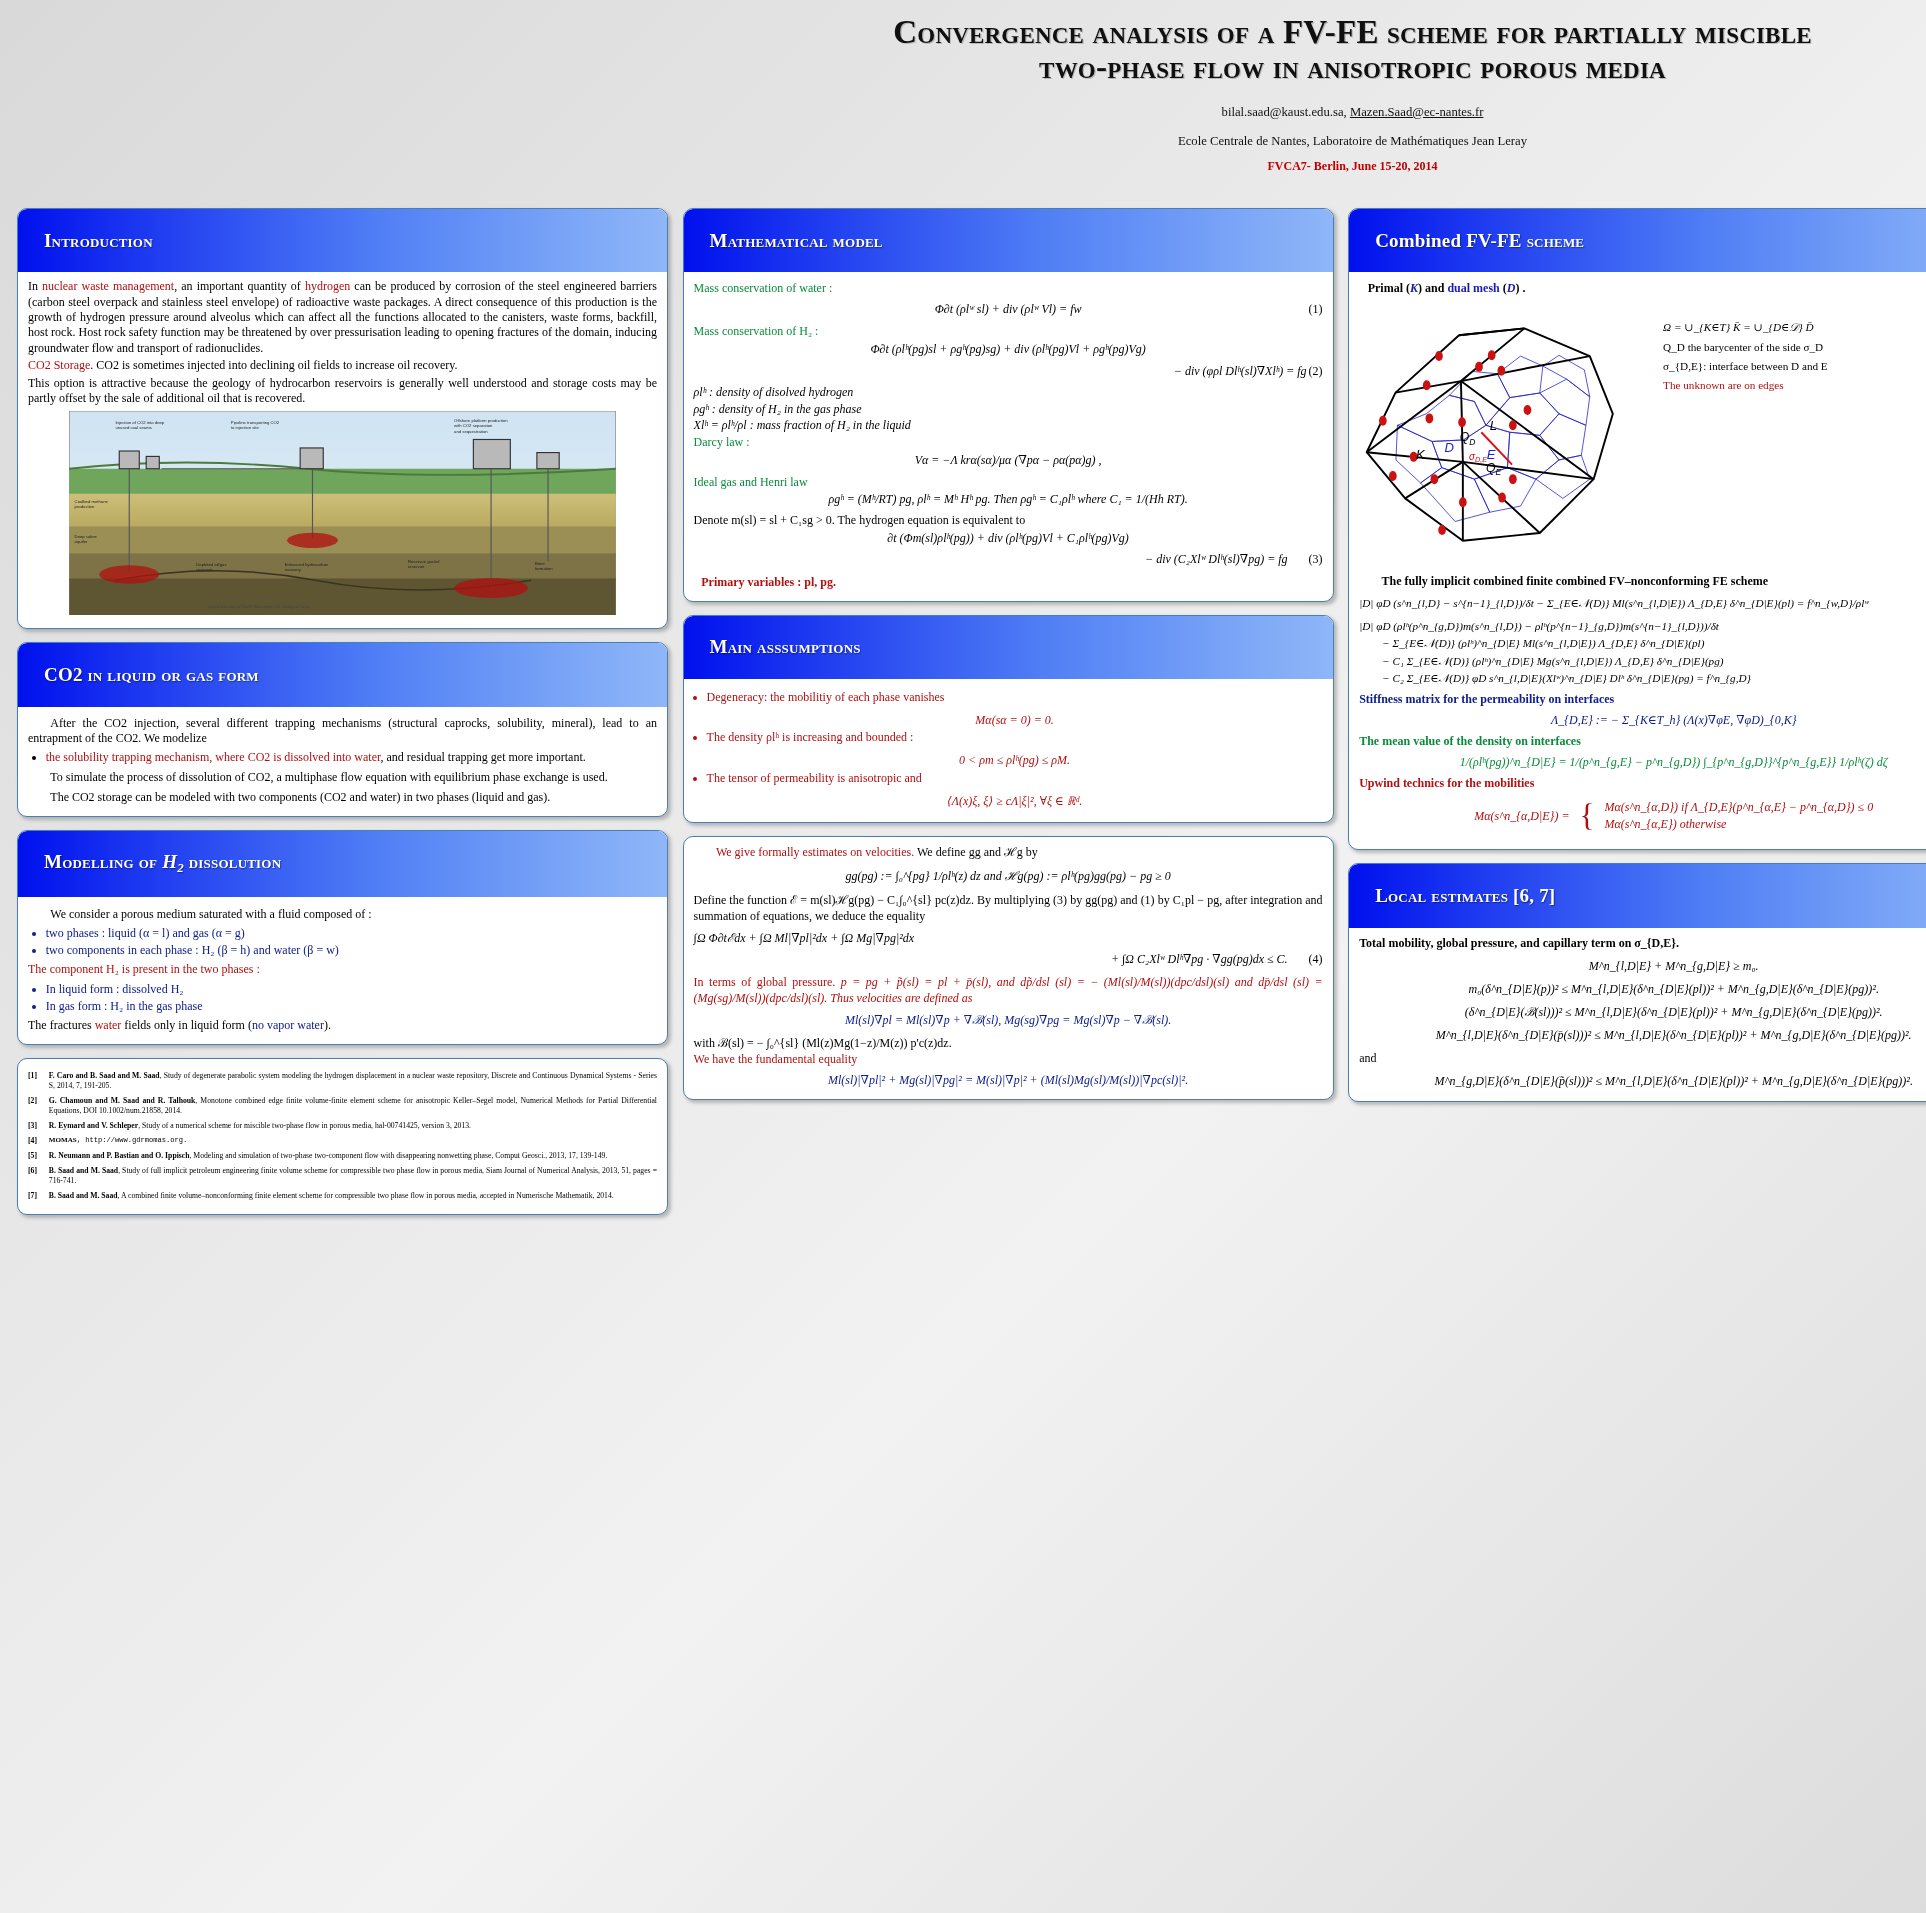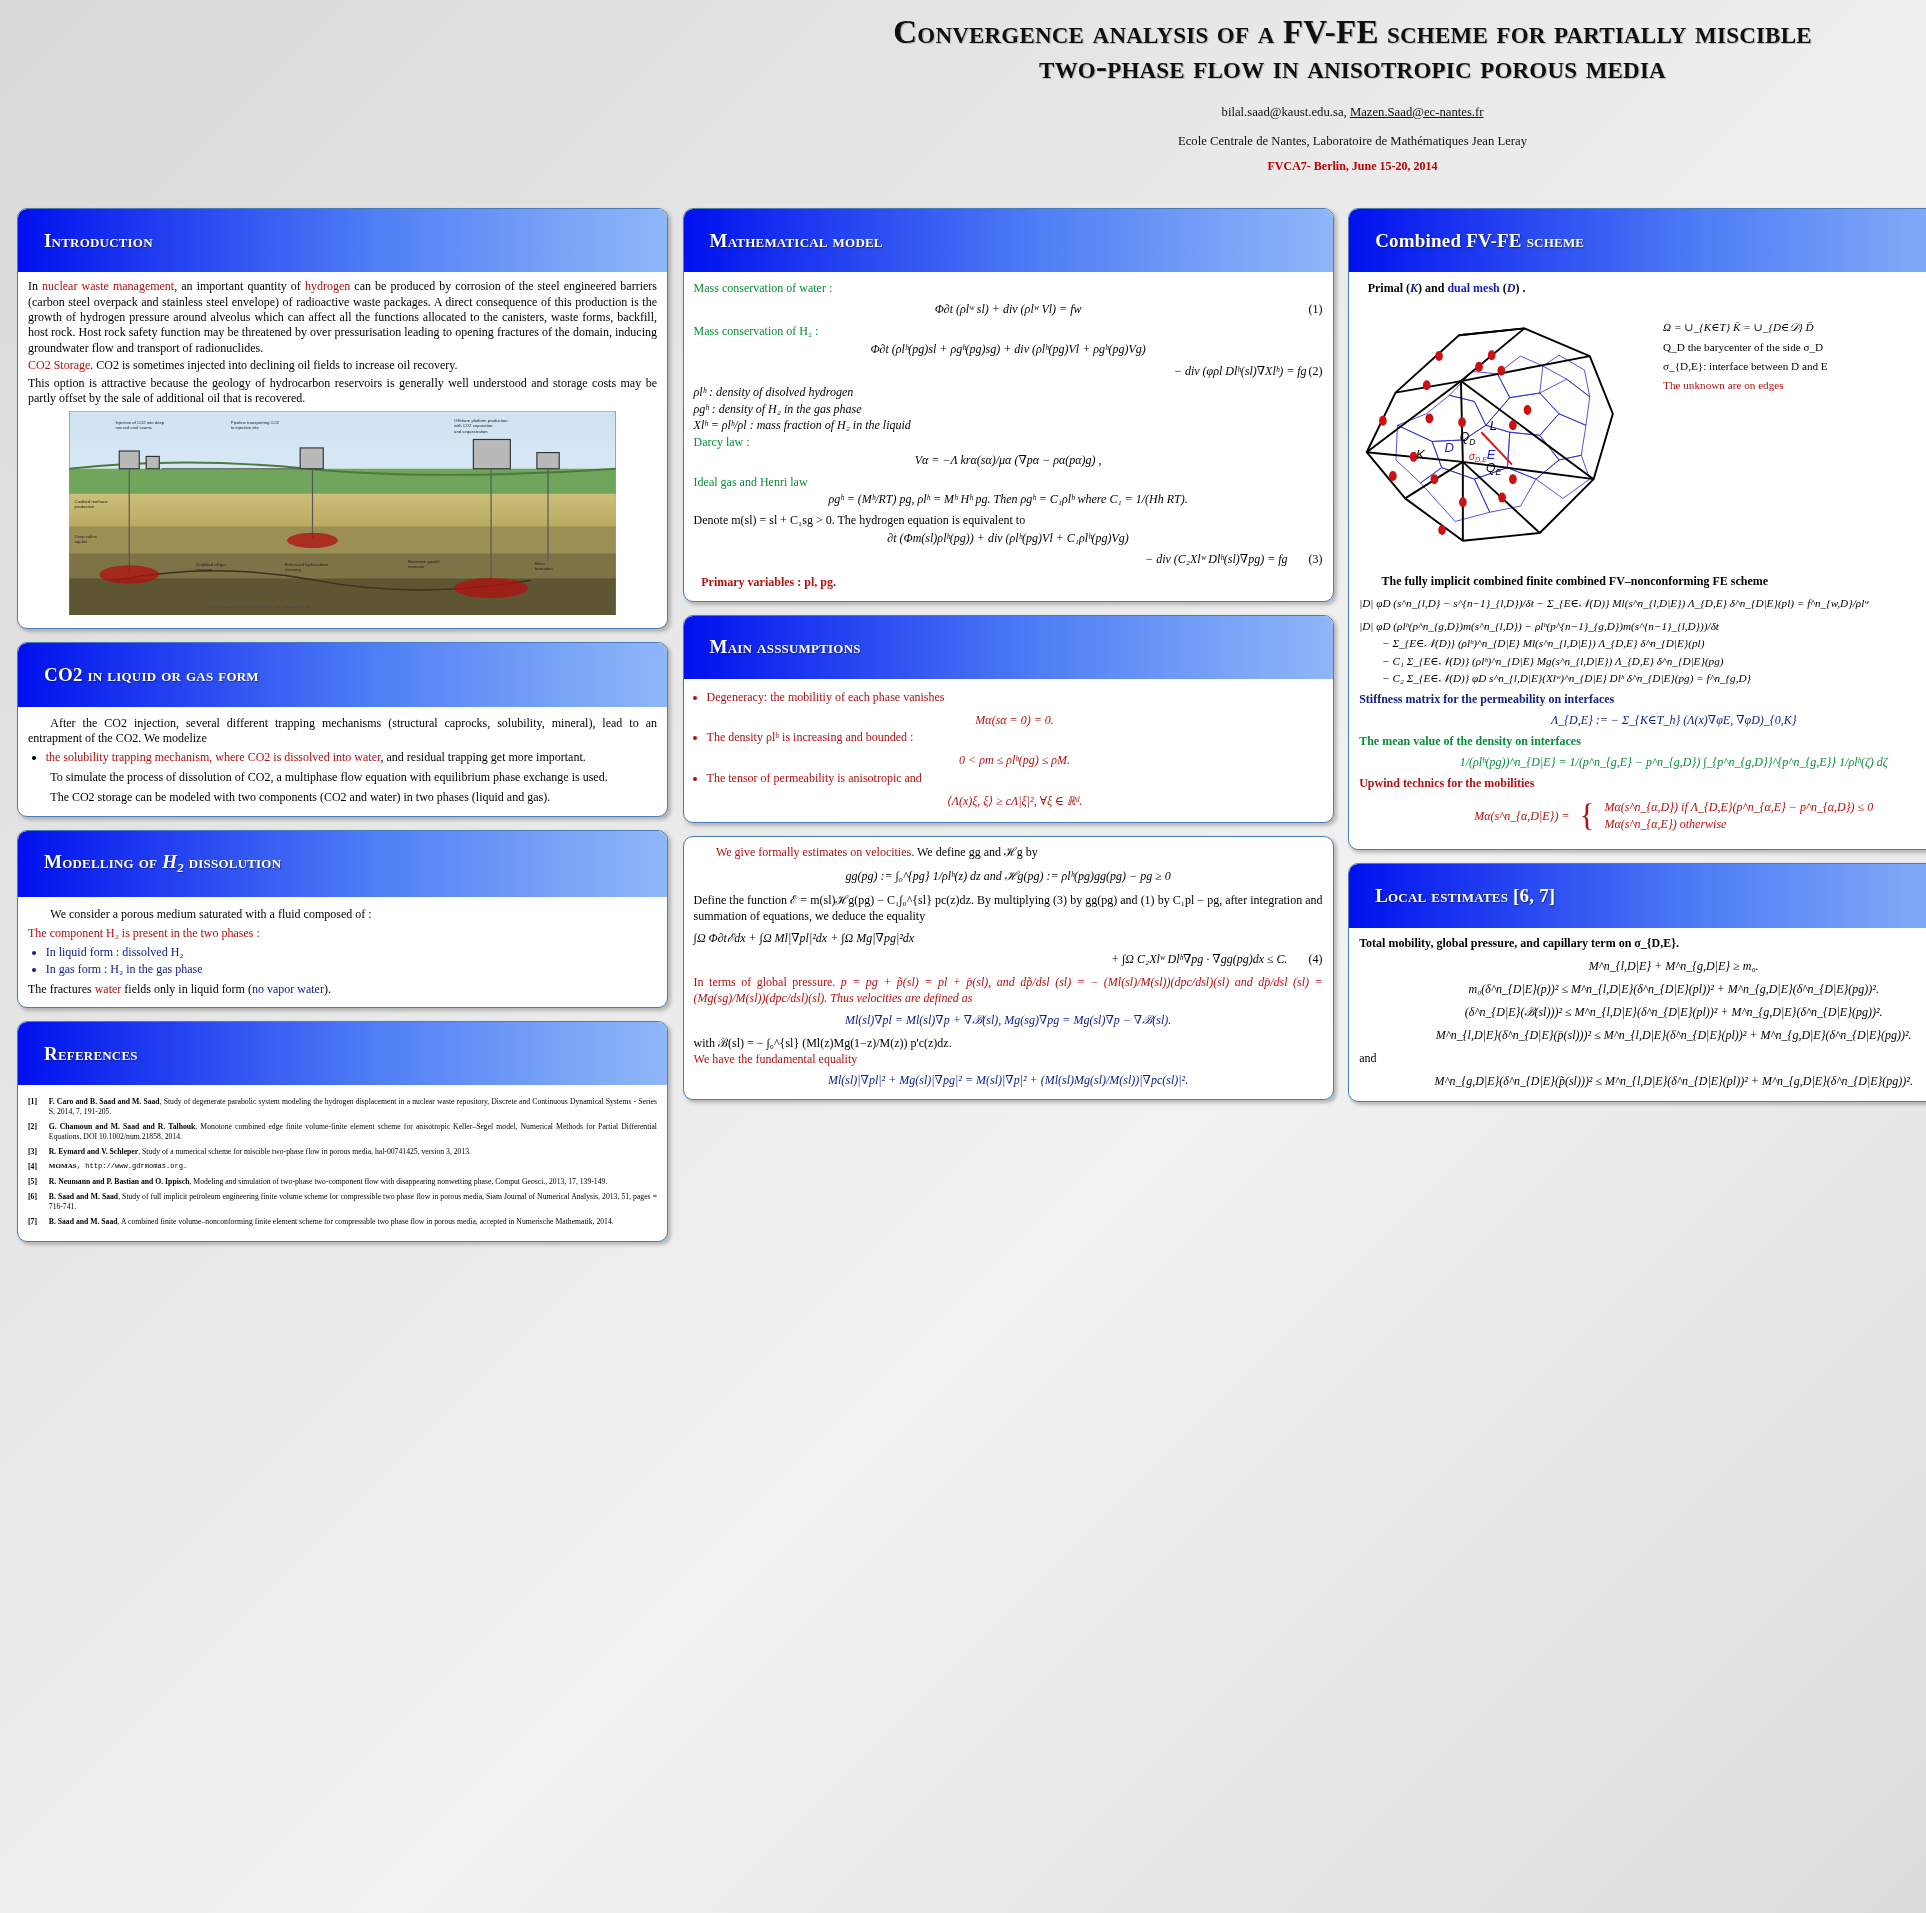--- a/index.html
+++ b/index.html
@@ -206,35 +206,36 @@
         <p class="justify indent" style="margin:4.6px 0 1.5px 0">The CO2 storage can be modeled with two components (CO2 and water) in two phases (liquid and gas).</p>
       </div>
     </div>
 
     <div class="block">
       <div class="block-head">
         <h2><span>Modelling of </span><i style="font-variant:normal"><span>H</span><span class="sub">2</span></i><span> dissolution</span></h2>
       </div>
       <div class="block-body">
         <p class="indent" style="margin:2.3px 0">We consider a porous medium saturated with a fluid composed of :</p>
+        <ul class="bl">
+          <li class="navy">two phases : liquid (α = l) and gas (α = g)</li>
+          <li class="navy">two components in each phase : H₂ (β = h) and water (β = w)</li>
+        </ul>
         <p class="red" style="margin:3.9px 0">The component H₂ is present in the two phases :</p>
         <ul class="bl">
           <li class="navy">In liquid form : dissolved H₂</li>
           <li class="navy">In gas form  : H₂ in the gas phase</li>
         </ul>
         <p style="margin:3.9px 0 1.5px 0">
           <span>The fractures </span><span class="red">water</span><span> fields only in liquid form (</span><span class="navy">no vapor water</span><span>).</span>
         </p>
       </div>
     </div>
 
     <div class="block">
-      <div class="block-head">
-        <h2>References</h2>
-      </div>
       <div class="block-body refs">
         <div class="ritem">
             <div class="rnum">[1]</div>
             <div class="rtx"><b>F. Caro and B. Saad and M. Saad</b><span>, Study of degenerate parabolic system modeling the hydrogen displacement in a nuclear waste repository, Discrete and Continuous Dynamical Systems - Series S, 2014, 7, 191-205.</span></div>
           </div>
         <div class="ritem">
             <div class="rnum">[2]</div>
             <div class="rtx"><b>G. Chamoun and M. Saad and R. Talhouk</b><span>, Monotone combined edge finite volume-finite element scheme for anisotropic Keller–Segel model, Numerical Methods for Partial Differential Equations, DOI 10.1002/num.21858, 2014.</span></div>
           </div>
         <div class="ritem">

